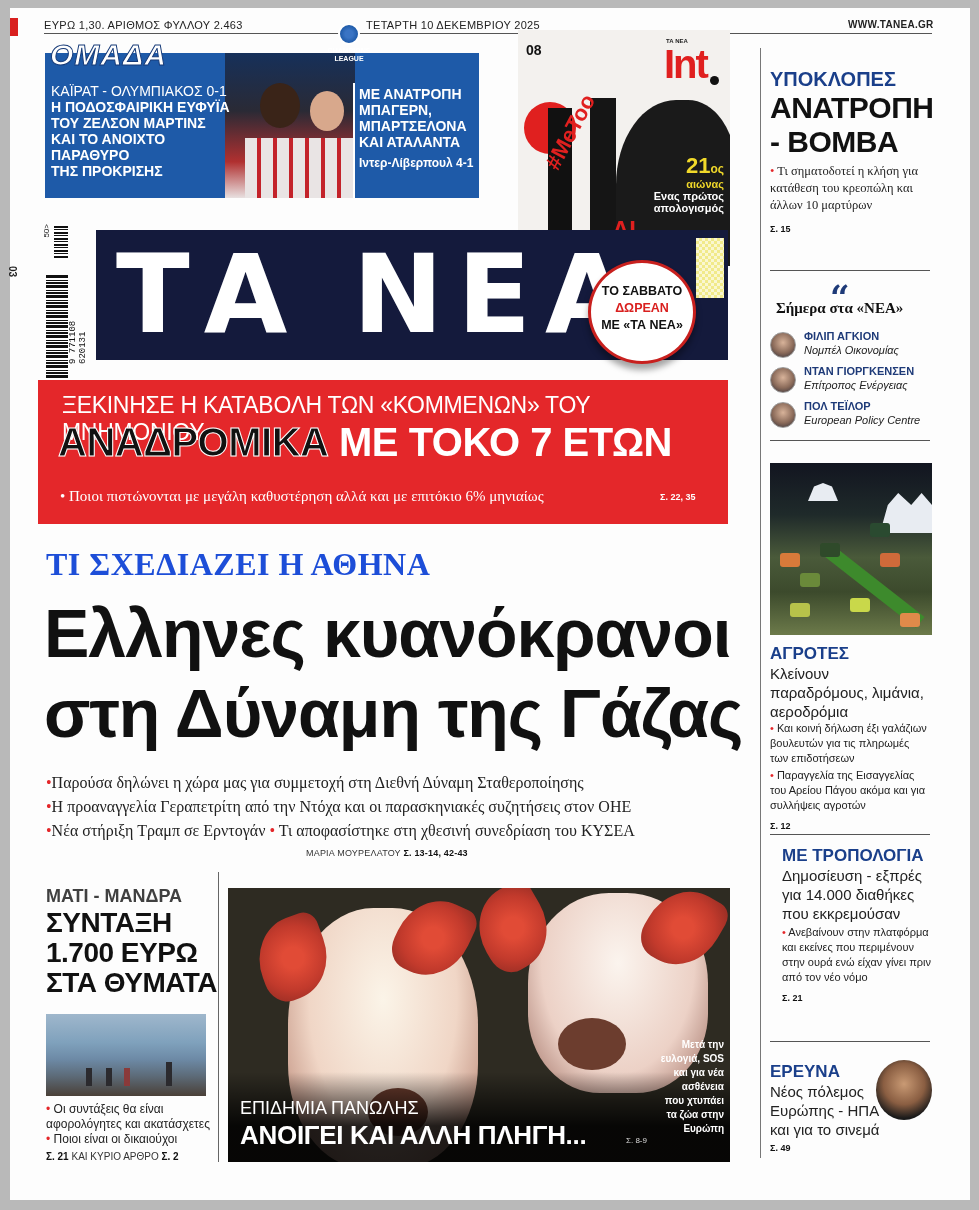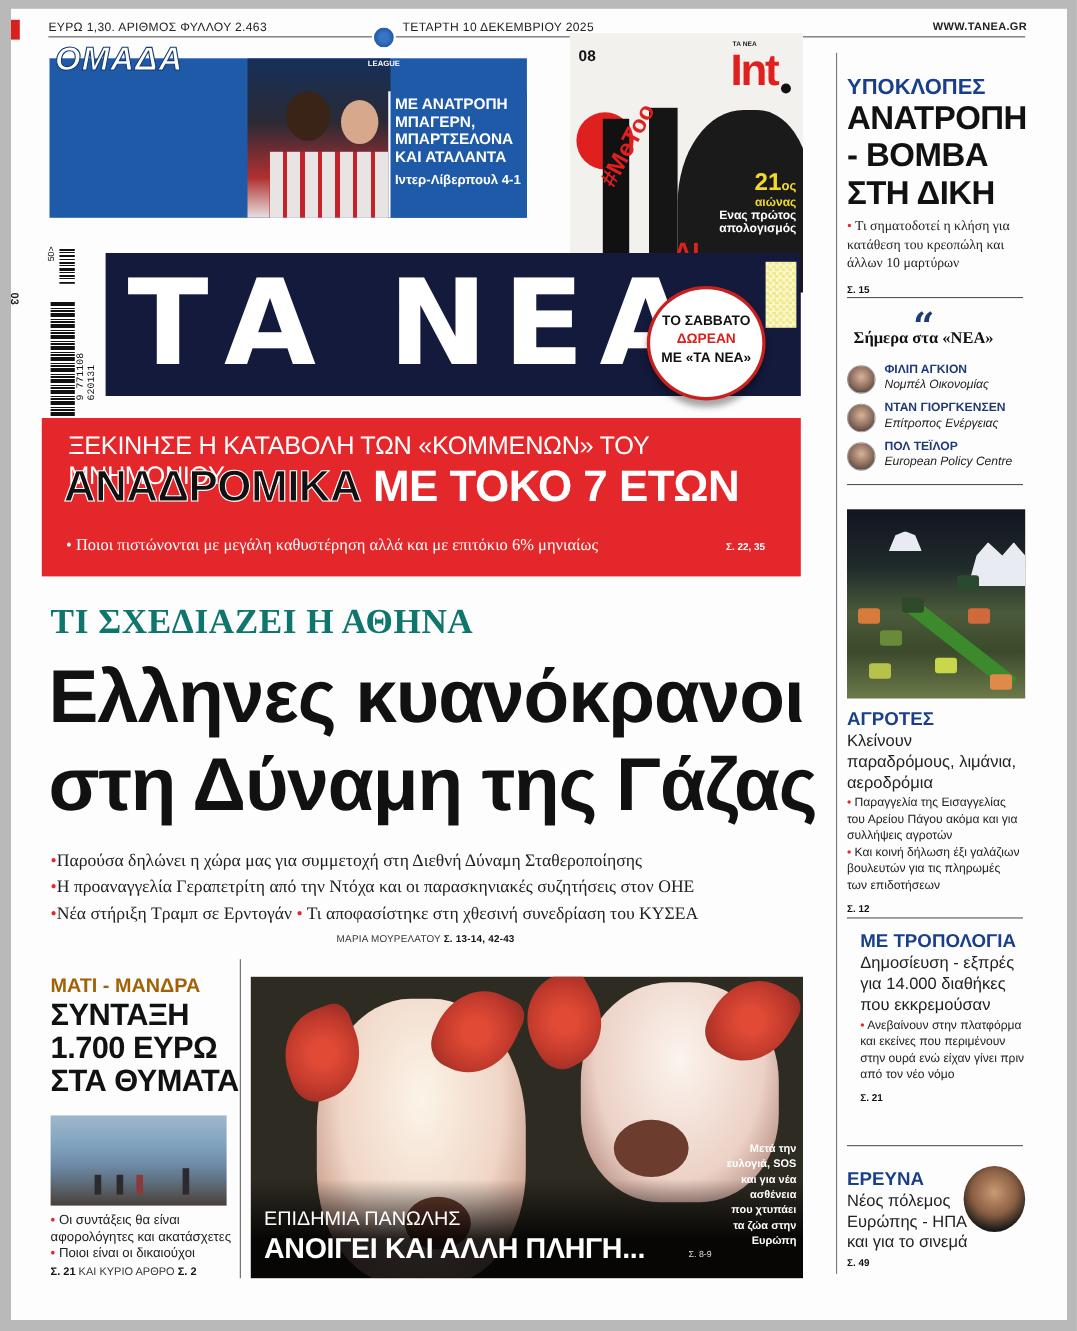--- a/index.html
+++ b/index.html
@@ -57,29 +57,29 @@
   .barcode .num { position:absolute; left: 28px; top: 60px; writing-mode: vertical-rl; transform: rotate(180deg); font-size: 9px; color:#111; font-family: "Liberation Mono", monospace; }
   .barcode .num2 { position:absolute; left: 2px; top: 0; writing-mode: vertical-rl; transform: rotate(180deg); font-size: 8px; color:#111; }
   
   .redban { left: 28px; top: 372px; width: 690px; height: 144px; background: #e4272a; color: #fff; }
   .redban .kicker { position:absolute; left: 24px; top: 12px; font-size: 23px; letter-spacing: -0.3px; }
   .redban .big { position:absolute; left: 20px; top: 40px; font-size: 40px; font-weight: bold; letter-spacing: -0.5px; }
   .redban .big .blk { color: #111; -webkit-text-stroke: 1px #fff; }
   .redban .bul { position:absolute; left: 22px; top: 108px; font-size: 15px; font-family: "Liberation Serif", serif; }
   .redban .pg { position:absolute; left: 622px; top: 112px; font-size: 9px; font-weight: bold; }
   
-  .kick2 { left: 36px; top: 538px; font-size: 32px; font-family: "Liberation Serif", serif; font-weight: bold; color: #0f766e; letter-spacing: 0.5px; }
+  .kick2 { left: 36px; top: 538px; font-size: 32px; font-family: "Liberation Serif", serif; font-weight: bold; color: #1d4ed8; letter-spacing: 0.5px; }
   .hl1 { left: 34px; top: 588px; font-size: 68px; font-weight: bold; color: #111; letter-spacing: -1px; line-height: 74px; }
   .hl2 { left: 34px; top: 668px; font-size: 68px; font-weight: bold; color: #111; letter-spacing: -1px; line-height: 74px; }
   .mainbul { left: 36px; width: 700px; font-size: 16px; font-family: "Liberation Serif", serif; color: #222; }
   .mainbul .dot, .dot { color: #e4272a; }
   .byline { left: 296px; top: 840px; font-size: 9px; color: #333; letter-spacing: 0.2px; }
   .byline b { color:#111; }
   
-  .mati-kick { left: 36px; top: 878px; font-size: 18px; font-weight: bold; color: #a16207; }
+  .mati-kick { left: 36px; top: 878px; font-size: 18px; font-weight: bold; color: #404040; }
   .mati-hl { left: 36px; top: 900px; font-size: 28px; font-weight: bold; color: #111; line-height: 30px; letter-spacing: -0.5px; }
   .mati-img { left: 36px; top: 1006px; width: 160px; height: 82px; background: linear-gradient(180deg, #9fb7cc 0%, #7fa1bc 35%, #6d8aa6 55%, #5d6c7a 75%, #4a4038 100%); overflow:hidden; }
   .mati-img .fig { position:absolute; bottom: 10px; width: 6px; height: 18px; background: #2b2a2e; }
   .mati-bul { left: 36px; width: 170px; font-size: 12px; color: #222; line-height: 15px; }
   .mati-pg { left: 36px; top: 1143px; font-size: 10px; color: #333; }
   .mati-pg b { color: #111; }
   .vrule { position: absolute; width: 1px; background: #666; }
   
   .pigs { left: 218px; top: 880px; width: 502px; height: 274px; background: #2e2b22; overflow:hidden; }
   .pig1 { position:absolute; left: 60px; top: 20px; width: 190px; height: 260px; border-radius: 45% 45% 40% 40%; background: radial-gradient(ellipse at 50% 35%, #fbf4e8 0%, #f0d6c6 55%, #b07968 100%); }
@@ -125,20 +125,27 @@
   <div class="abs topbar-center">ΤΕΤΑΡΤΗ 10 ΔΕΚΕΜΒΡΙΟΥ 2025</div>
   <div class="abs topbar-right">WWW.TANEA.GR</div>
   <div class="abs topline"></div>
 
   <div class="abs omada">
     <div class="omada-photo">
       <div class="p1"></div>
       <div class="p2"></div>
       <div class="shirt"></div>
     </div>
+    <div class="omada-left">
+      <div class="l1">ΚΑΪΡΑΤ - ΟΛΥΜΠΙΑΚΟΣ 0-1</div>
+      <div>Η ΠΟΔΟΣΦΑΙΡΙΚΗ ΕΥΦΥΪΑ</div>
+      <div>ΤΟΥ ΖΕΛΣΟΝ ΜΑΡΤΙΝΣ</div>
+      <div>ΚΑΙ ΤΟ ΑΝΟΙΧΤΟ ΠΑΡΑΘΥΡΟ</div>
+      <div>ΤΗΣ ΠΡΟΚΡΙΣΗΣ</div>
+    </div>
     <div class="omada-right-box">
       <div class="h">ΜΕ ΑΝΑΤΡΟΠΗ</div>
       <div class="h">ΜΠΑΓΕΡΝ,</div>
       <div class="h">ΜΠΑΡΤΣΕΛΟΝΑ</div>
       <div class="h">ΚΑΙ ΑΤΑΛΑΝΤΑ</div>
       <div class="s">Ιντερ-Λίβερπουλ 4-1</div>
     </div>
   </div>
   <div class="abs omada-title">ΟΜΑΔΑ</div>
   <div class="abs cl-logo">
@@ -240,21 +247,20 @@
         <div>Ευρώπη</div>
     </div>
   </div>
 
   <div class="abs rcol-rule"></div>
 
   <div class="abs rc" style="top:60px">
     <div class="rc-kick cond" style="font-size:20px">ΥΠΟΚΛΟΠΕΣ</div>
     <div class="rc-big cond">ΑΝΑΤΡΟΠΗ</div>
     <div class="rc-big cond">- ΒΟΜΒΑ</div>
-    <div class="rc-big cond">ΣΤΗ ΔΙΚΗ</div>
     <div class="rc-bul" style="margin-top:4px"><span class="dot">•</span> <span>Τι σηματοδοτεί η κλήση για κατάθεση του κρεοπώλη και άλλων 10 μαρτύρων</span></div>
     <div class="rc-pg" style="margin-top:10px">Σ. 15</div>
   </div>
   <div class="hrule" style="left:760px; top:262px; width:160px"></div>
 
   <div class="abs quote-icon">“</div>
   <div class="abs today-title">Σήμερα στα «ΝΕΑ»</div>
   <div class="person" style="top:322px">
     <div class="av"></div>
     <div class="nm cond">ΦΙΛΙΠ ΑΓΚΙΟΝ</div>
@@ -282,22 +288,22 @@
     <div class="t" style="left:20px;top:140px;background:#b7c24a"></div>
     <div class="t" style="left:80px;top:135px;background:#c9d84a"></div>
     <div class="t" style="left:110px;top:90px;background:#d06a3a"></div>
     <div class="t" style="left:130px;top:150px;background:#e08a4a"></div>
     <div class="t" style="left:100px;top:60px;background:#2a4a30"></div>
   </div>
 
   <div class="abs rc" style="top:636px">
     <div class="rc-kick cond">ΑΓΡΟΤΕΣ</div>
     <div class="rc-mid">Κλείνουν παραδρόμους, λιμάνια, αεροδρόμια</div>
+    <div class="rc-sans" style="font-size:11px;line-height:15px"><span class="dot">•</span> <span>Και κοινή δήλωση έξι γαλάζιων βουλευτών για τις πληρωμές των επιδοτήσεων</span></div>
     <div class="rc-sans" style="font-size:11px;line-height:15px;margin-top:2px"><span class="dot">•</span> <span>Παραγγελία της Εισαγγελίας του Αρείου Πάγου ακόμα και για συλλήψεις αγροτών</span></div>
-    <div class="rc-sans" style="font-size:11px;line-height:15px"><span class="dot">•</span> <span>Και κοινή δήλωση έξι γαλάζιων βουλευτών για τις πληρωμές των επιδοτήσεων</span></div>
     <div class="rc-pg" style="margin-top:8px">Σ. 12</div>
   </div>
   <div class="hrule" style="left:760px; top:826px; width:160px"></div>
 
   <div class="abs rc" style="top:838px; left:772px; width:150px">
     <div class="rc-kick cond">ΜΕ ΤΡΟΠΟΛΟΓΙΑ</div>
     <div class="rc-mid">Δημοσίευση - εξπρές για 14.000 διαθήκες που εκκρεμούσαν</div>
     <div class="rc-sans" style="font-size:11px;line-height:15px;margin-top:2px"><span class="dot">•</span> <span>Ανεβαίνουν στην πλατφόρμα και εκείνες που περιμένουν στην ουρά ενώ είχαν γίνει πριν από τον νέο νόμο</span></div>
     <div class="rc-pg" style="margin-top:8px">Σ. 21</div>
   </div>

